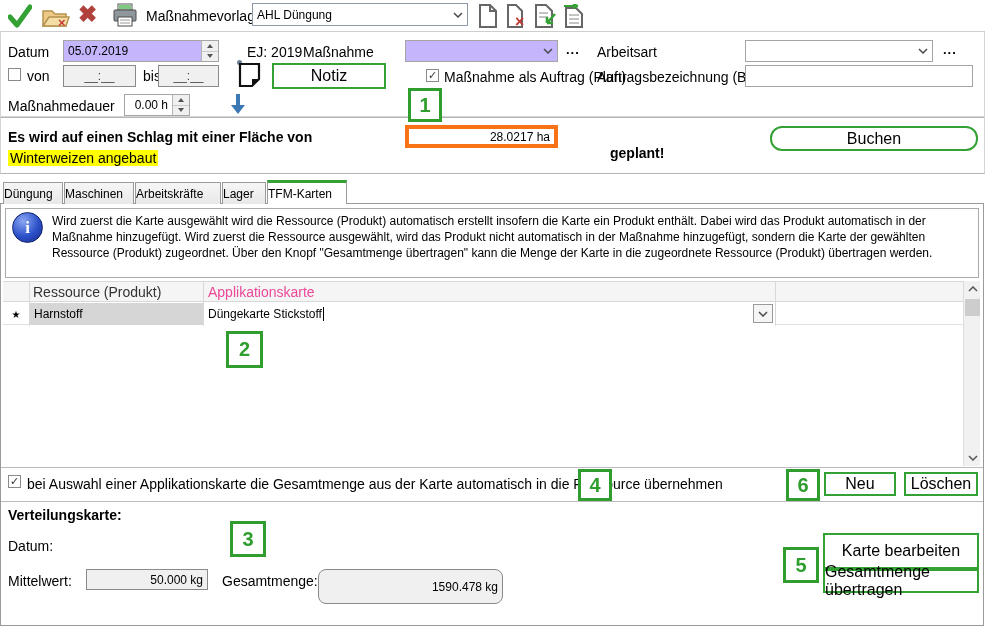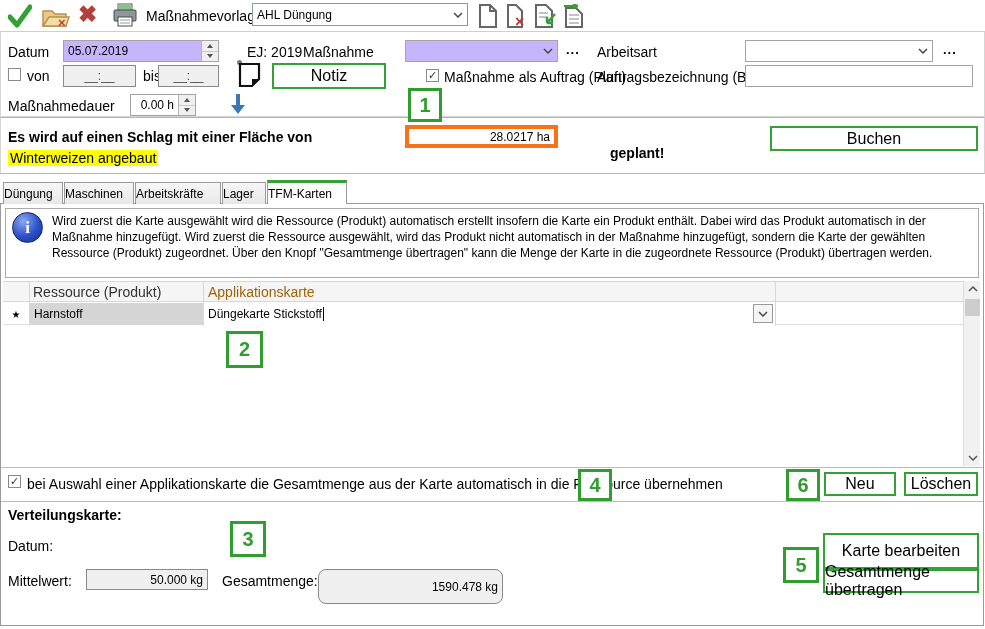--- a/index.html
+++ b/index.html
@@ -166,21 +166,21 @@
     <span>Notiz</span>
   </div>
   <div class="cb" style="left:426px; top:69px;">✓</div>
   <div class="lbl" style="left:444px; top:70px;">Maßnahme als Auftrag (Plan)</div>
   <div class="lbl" style="left:597px; top:70px;">Auftragsbezeichnung (BC)</div>
   <div class="field" style="left:745px; top:65px; width:228px; height:22px;">
     <span class="val"></span>
   </div>
 
   <div class="lbl" style="left:8px; top:99px;">Maßnahmedauer</div>
-  <div class="field" style="left:130px; top:94px; width:66px; height:22px;">
+  <div class="field" style="left:124px; top:94px; width:66px; height:22px;">
     <span class="val right">0.00 h</span>
     <span class="spin">
         <i>
           <span class="tri-up"></span>
         </i>
         <i>
           <span class="tri-dn"></span>
         </i>
       </span>
   </div>
@@ -191,21 +191,21 @@
       </svg>
   </div>
   <div class="ann" style="left:408px; top:88px; width:34px; height:34px;">1</div>
 
   <div class="abs" style="left:0; top:117px; width:985px; height:57px; border:1px solid #b5b5b5; border-left:1px solid #d5d5d5; border-right:1px solid #d5d5d5;"></div>
   <div class="lbl bold" style="left:8px; top:130px;">Es wird auf einen Schlag mit einer Fläche von</div>
   <div class="abs" style="left:405px; top:125px; width:153px; height:23px; border:4px solid #f97316; background:#fff; display:flex; align-items:center;">
     <span style="flex:1; text-align:right; padding-right:4px;">28.0217 ha</span>
   </div>
   <div class="lbl bold" style="left:610px; top:130px;margin-top:16px;">geplant!</div>
-  <div class="btn-green" style="left:770px; top:126px; width:208px; height:25px;">
+  <div class="btn-green" style="left:770px; top:126px; width:208px; height:25px;border-radius:12px;">
     <span>Buchen</span>
   </div>
   <div class="lbl" style="left:8px; top:150px; background:#ffff00; padding:1px 2px;">Winterweizen angebaut</div>
 
   <div class="tab" style="left:3px; width:60px;">
     <span>Düngung</span>
   </div>
   <div class="tab" style="left:64px; width:70px;">
     <span>Maschinen</span>
   </div>
@@ -223,21 +223,21 @@
 
   <div class="infobox"></div>
   <div class="abs" style="left:12px; top:212px; width:31px; height:31px; border-radius:50%; border:1px solid #16246e;
        background:radial-gradient(circle at 35% 28%, #8aa6f2, #2b50c8 55%, #182c8e); display:flex; align-items:center; justify-content:center;">
     <span style="color:#fff; font-weight:bold; font-size:17px; font-family:'Liberation Serif', serif;">i</span>
   </div>
   <div class="abs" style="left:52px; top:213px; width:922px; line-height:16px; font-size:12px;">Wird zuerst die Karte ausgewählt wird die Ressource (Produkt) automatisch erstellt insofern die Karte ein Produkt enthält. Dabei wird das Produkt automatisch in der Maßnahme hinzugefügt. Wird zuerst die Ressource ausgewählt, wird das Produkt nicht automatisch in der Maßnahme hinzugefügt, sondern die Karte der gewählten Ressource (Produkt) zugeordnet. Über den Knopf "Gesamtmenge übertragen" kann die Menge der Karte in die zugeordnete Ressource (Produkt) übertragen werden.</div>
 
   <div class="abs" style="left:3px; top:281px; width:960px; height:21px; background:#f5f5f5; border-top:1px solid #d8d8d8; border-bottom:1px solid #d8d8d8;"></div>
   <div class="lbl" style="left:33px; top:285px; color:#333;">Ressource (Produkt)</div>
-  <div class="lbl" style="left:208px; top:285px; color:#a16207;">Applikationskarte</div>
+  <div class="lbl" style="left:208px; top:285px; color:#ec4899;">Applikationskarte</div>
   <div class="colborder" style="left:29px; top:281px; height:45px;"></div>
   <div class="colborder" style="left:203px; top:281px; height:45px;"></div>
   <div class="colborder" style="left:775px; top:281px; height:45px;"></div>
 
   <div class="abs" style="left:3px; top:303px; width:960px; height:22px; border-bottom:1px solid #e0e0e0;"></div>
   <div class="abs" style="left:3px; top:303px; width:26px; height:22px; display:flex; align-items:center; justify-content:center; font-size:10px;">★</div>
   <div class="abs" style="left:30px; top:303px; width:173px; height:22px; background:#d6d6d6; display:flex; align-items:center; padding-left:4px;">
     <span>Harnstoff</span>
   </div>
   <div class="abs" style="left:204px; top:303px; width:571px; height:22px; background:#fff; display:flex; align-items:center; padding-left:4px;">

